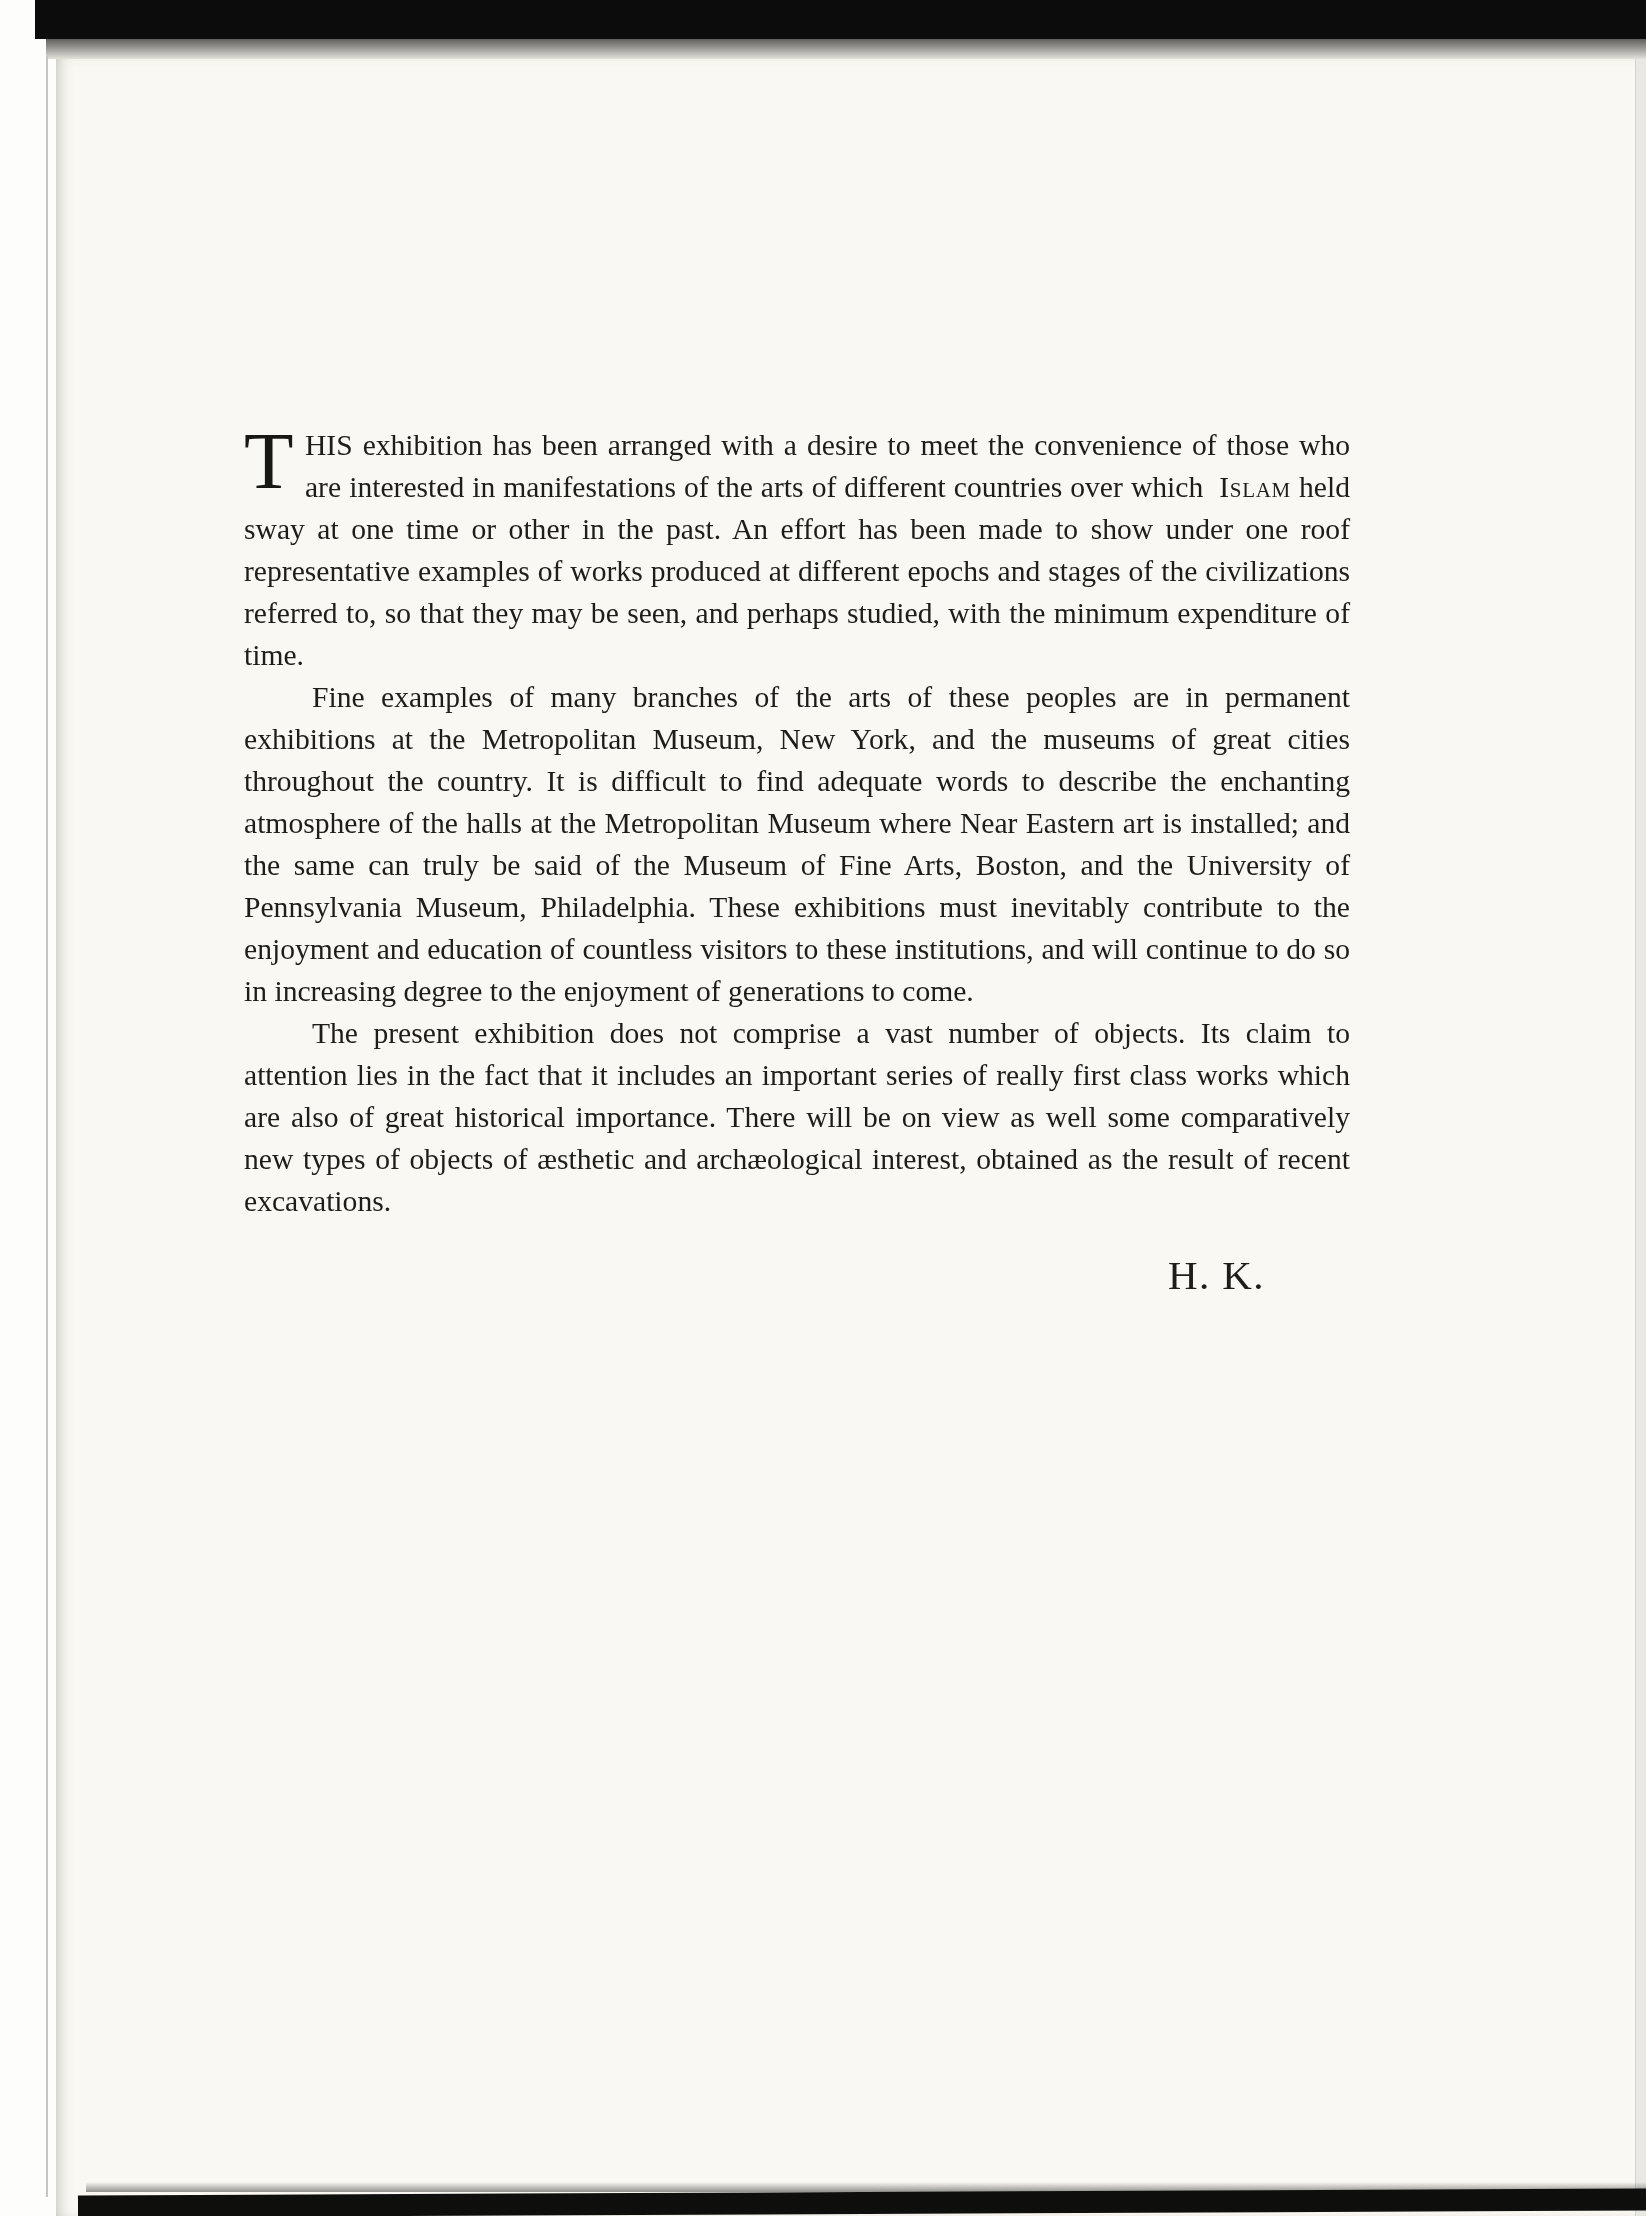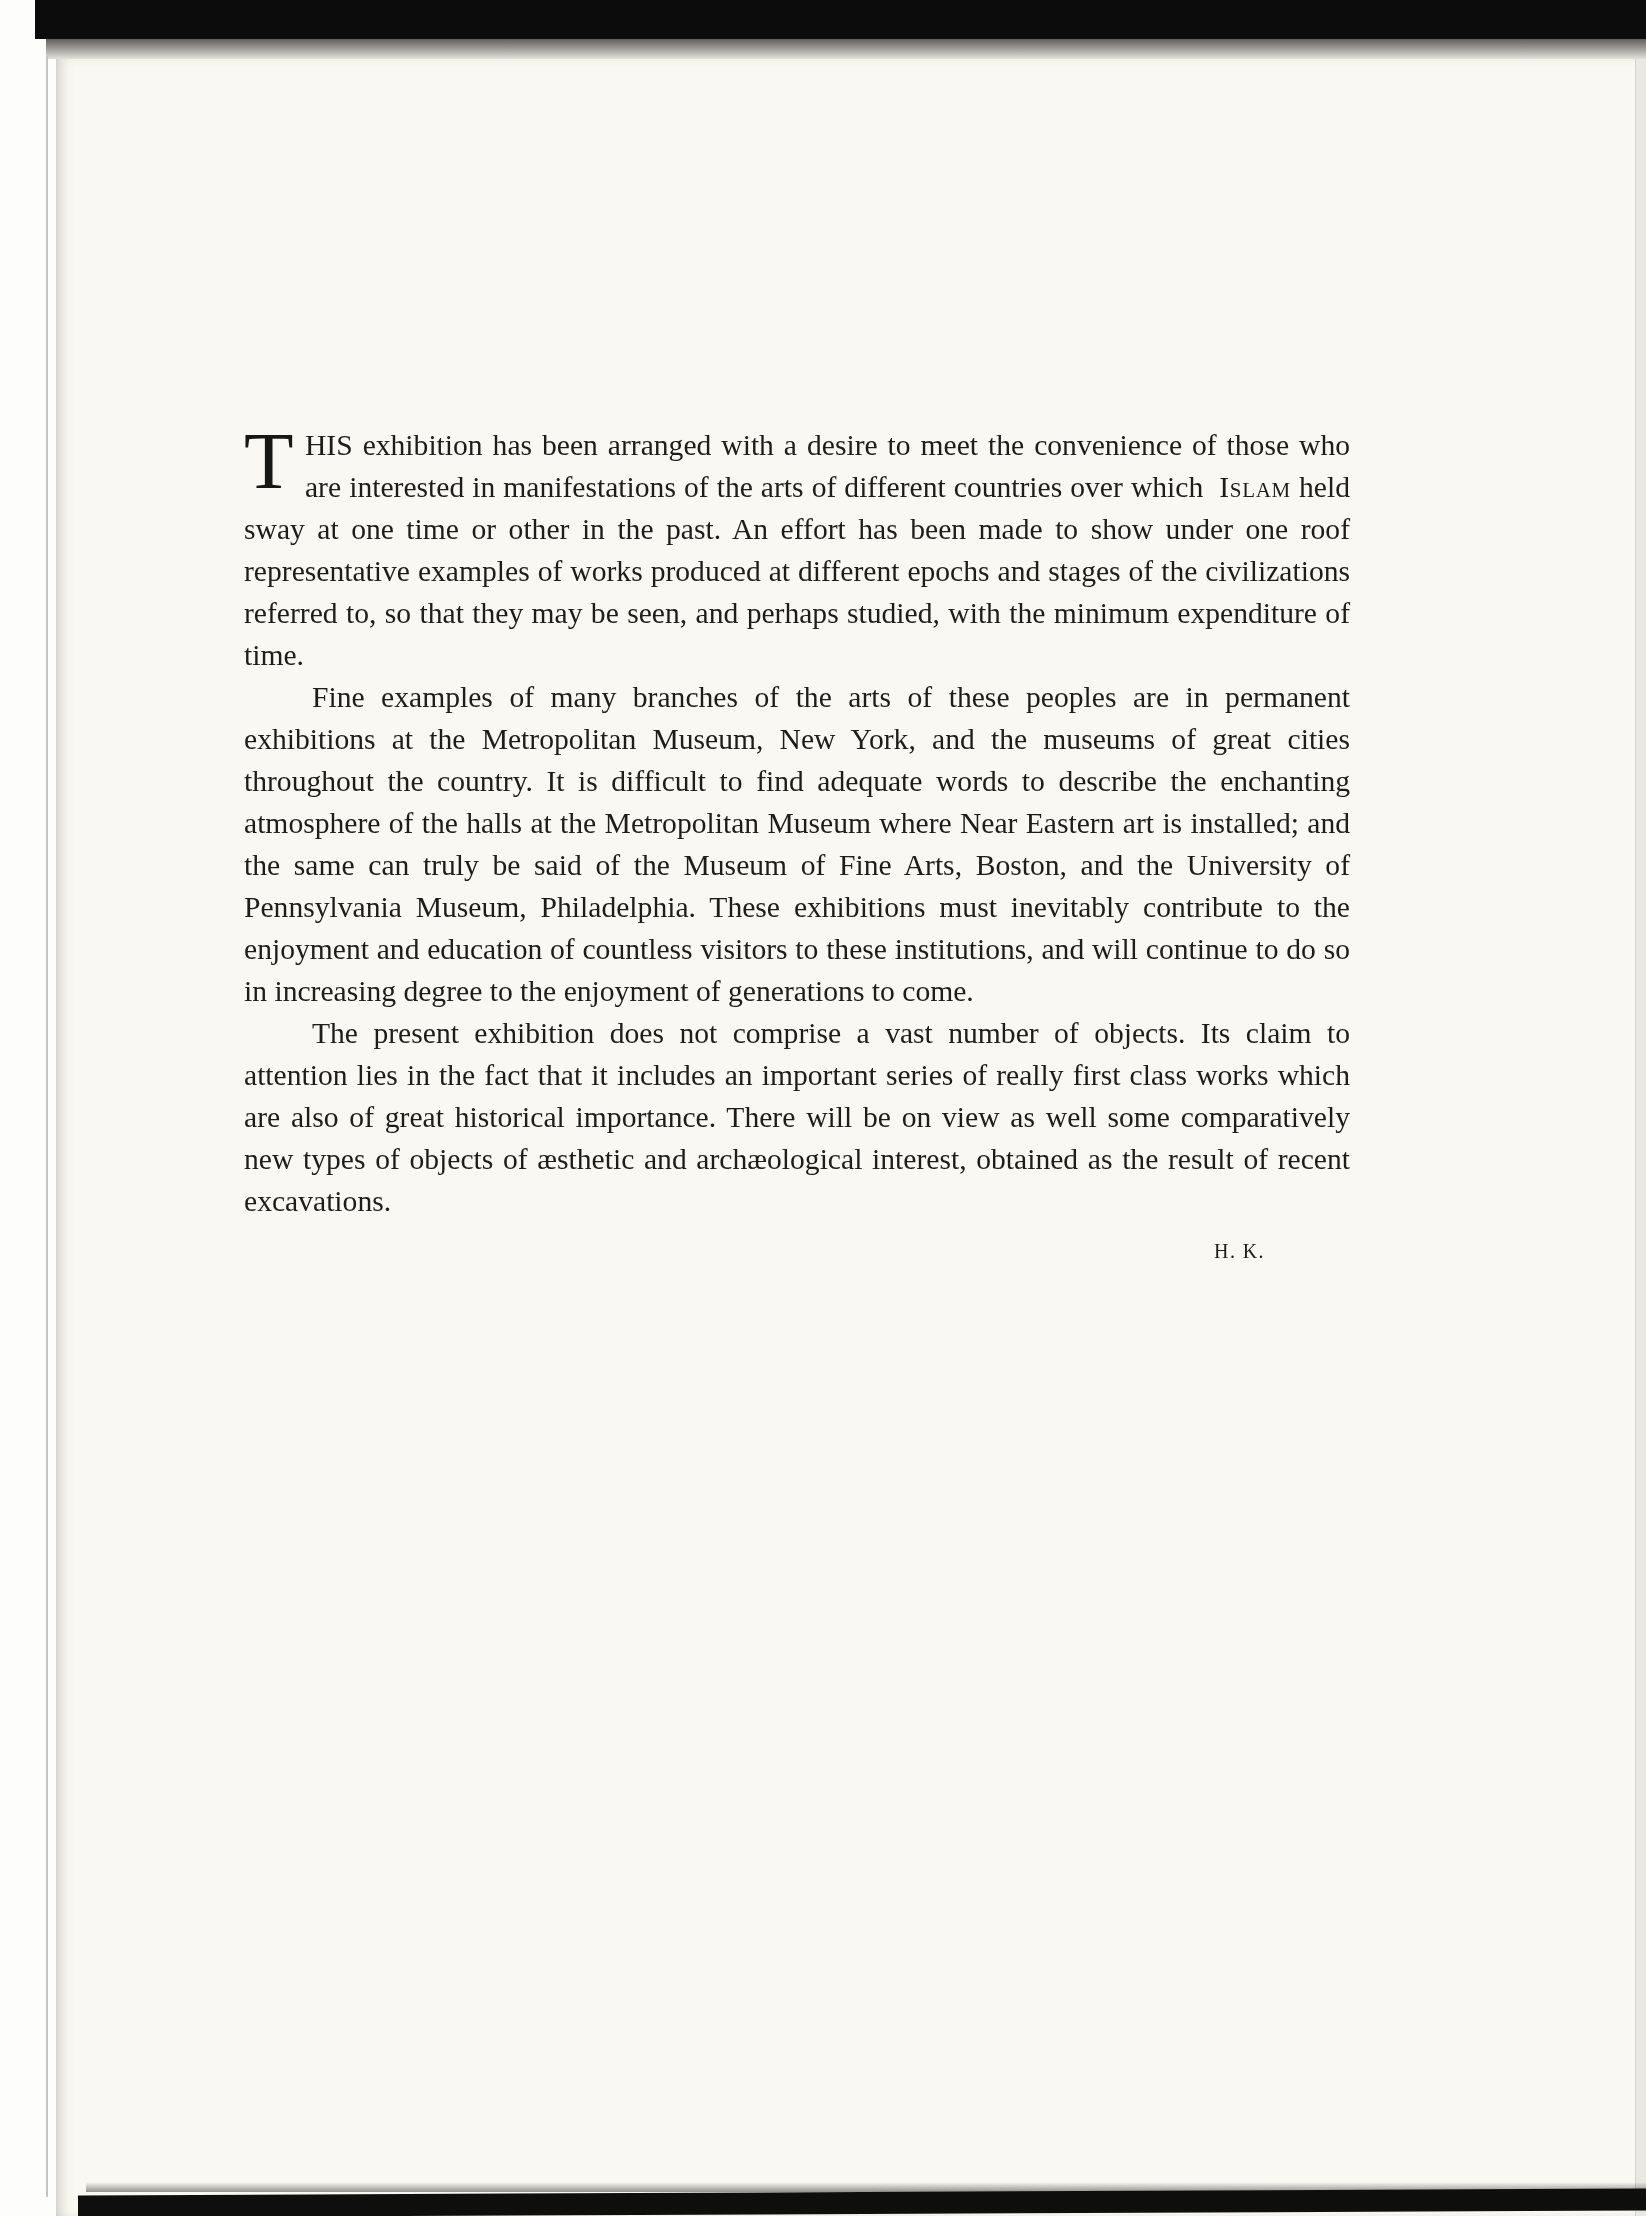--- a/index.html
+++ b/index.html
@@ -119,24 +119,24 @@
     line-height: 69px;
     padding: 2.9px 11.5px 0 0;
     color: #171714;
   }
   .sc {
     font-variant: small-caps;
     letter-spacing: 0.7px;
     margin-left: 8px;
   }
   .signature {
-    margin-top: 8px;
+    margin-top: 32px;
     text-align: right;
     padding-right: 85px;
-    font-size: 20px;
+    font-size: 41px;
     letter-spacing: 1.4px;
   }
 </style>
 </head>
 <body>
 
 <div class="scan">
 
   <div class="top-bar"></div>
   <div class="top-bar-notch"></div>

